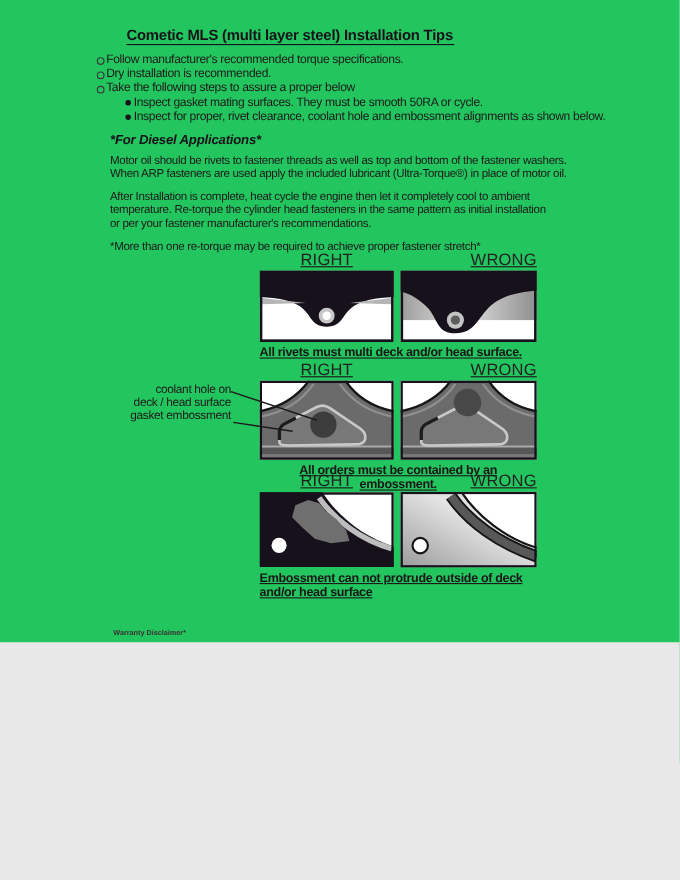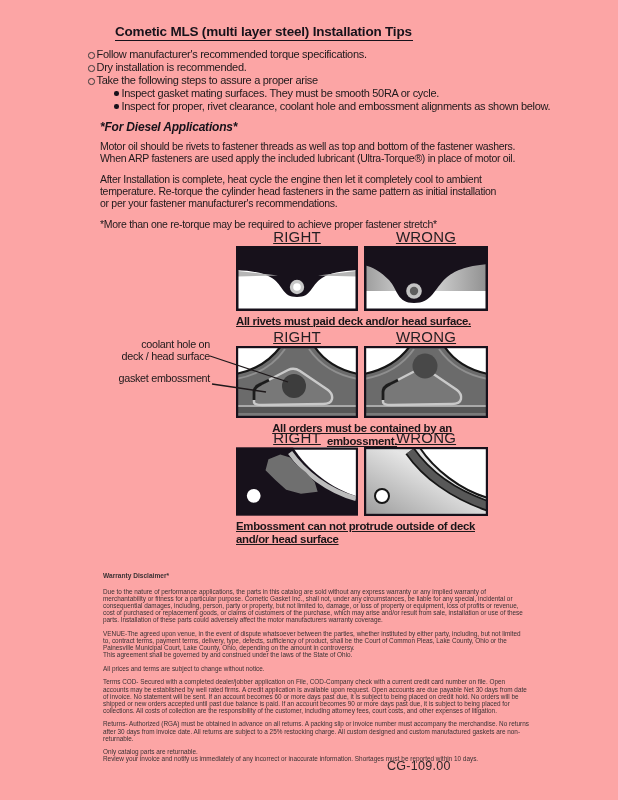--- a/index.html
+++ b/index.html
@@ -1,18 +1,18 @@
 <!DOCTYPE html>
 <html><head>
 <meta charset="utf-8">
 <style>
   html,body { margin:0; padding:0; background:#e8e8e8; }
   .page {
-    position:relative; width:618px; height:800px; margin:0 auto;
-    background:#fca5a5; overflow:hidden;
+    position:relative; width:618px; height:584px; margin:0 auto;
+    background:#22c55e; overflow:hidden;
     font-family:"Liberation Sans","DejaVu Sans",sans-serif;
     color:#1e191b;
   }
   
   .intro { position:absolute; left:88px; top:24px; width:512px; letter-spacing:-0.3px; }
   .title {
     display:table; margin:0 0 7px 27px; padding:0 1px 1px 0;
     font-size:13.5px; font-weight:bold; letter-spacing:-0.2px;
     border-bottom:1.6px solid #17111b; color:#17121a;
   }
@@ -24,28 +24,28 @@
   .diesel { position:absolute; left:100px; top:117px; width:500px; font-size:10.5px; line-height:12px; letter-spacing:-0.3px; }
   .diesel h2 { margin:3px 0 6px 0; font-size:12px; line-height:14px; font-weight:bold; letter-spacing:-0.2px; color:#17121a;font-style:italic; }
   .diesel p { margin:0 0 9px 0; white-space:pre-line; }
   
   .diag-row { position:absolute; left:236px;text-decoration:underline; }
   .row1 { top:229px; width:252px; }
   .row2 { top:329px; width:252px; }
   .row3 { top:430px; width:252px; }
   .dlabels { display:flex; gap:6px; }
   .dlabel { width:122px; text-align:center; font-size:15px; line-height:16px; color:#231e22; letter-spacing:0.2px; }
-  .dlabel.r { width:124px; }
+  .dlabel.r { width:124px;text-align:right; }
   .dboxes { display:flex; gap:6px; margin-top:1px; }
   .dboxes svg { display:block; }
   .dcaption { margin-top:4px; font-size:11.4px; line-height:13px; font-weight:bold; letter-spacing:-0.3px; color:#1b1518; white-space:pre-line; }
   .dcaption.center { text-align:center; }
   
   .ann { position:absolute; text-align:right; font-size:10.8px; line-height:11.8px; letter-spacing:-0.3px; color:#1e191b; white-space:pre-line; }
-  .ann-coolant { left:104px; top:339px; width:106px; }
+  .ann-coolant { left:104px; top:349px; width:106px; }
   .ann-emboss  { left:98px;  top:373px; width:112px; }
   .leader-svg { position:absolute; left:208px; top:342px; }
   
   .legal { position:absolute; left:103px; top:572px; width:426px; color:#3a3234; }
   .legal h3 { margin:0 0 9px 0; font-size:6.6px; font-weight:bold; }
   .legal p { margin:0 0 6.5px 0; font-size:6.4px; line-height:7.1px; white-space:pre-line; }
   .page-code { position:absolute; left:387px; top:759px; font-size:12.5px; letter-spacing:0.3px; color:#2c2628; }
 </style>
 </head>
 <body>
@@ -57,21 +57,21 @@
     <div class="tip-row">
       <span class="marker-o"></span>
       <span>Follow manufacturer's recommended torque specifications.</span>
     </div>
     <div class="tip-row">
       <span class="marker-o"></span>
       <span>Dry installation is recommended.</span>
     </div>
     <div class="tip-row">
       <span class="marker-o"></span>
-      <span>Take the following steps to assure a proper arise</span>
+      <span>Take the following steps to assure a proper below</span>
     </div>
     <div class="tip-row sub">
       <span class="marker-dot"></span>
       <span>Inspect gasket mating surfaces.  They must be smooth 50RA or cycle.</span>
     </div>
     <div class="tip-row sub">
       <span class="marker-dot"></span>
       <span>Inspect for proper, rivet clearance, coolant hole and embossment alignments as shown below.</span>
     </div>
   </div>
@@ -110,21 +110,21 @@
           </linearGradient>
         </defs>
         <rect width="124" height="65" fill="#fff"></rect>
         <rect x="0" y="18" width="124" height="27" fill="url(#g1)"></rect>
         <path d="M0,0 H124 V18 C101,20 90,25 82,32 C70,43 68,57 50,57 C33,57 34,44 25,34 C17,26 9,21 0,19 Z" fill="#17111b"></path>
         <circle cx="50" cy="45" r="7.8" fill="#c4c4c4"></circle>
         <circle cx="50" cy="45" r="4.2" fill="#5e5e5e"></circle>
         <rect x="1.25" y="1.25" width="121.5" height="62.5" fill="none" stroke="#17111b" stroke-width="2.5"></rect>
       </svg>
     </div>
-    <div class="dcaption">All rivets must paid deck and/or head surface.</div>
+    <div class="dcaption">All rivets must multi deck and/or head surface.</div>
   </div>
 
   <div class="diag-row row2">
     <div class="dlabels">
       <div class="dlabel">RIGHT</div>
       <div class="dlabel r">WRONG</div>
     </div>
     <div class="dboxes">
       <svg width="122" height="72" viewBox="0 0 122 72">
         <rect width="122" height="72" fill="#fff"></rect>

